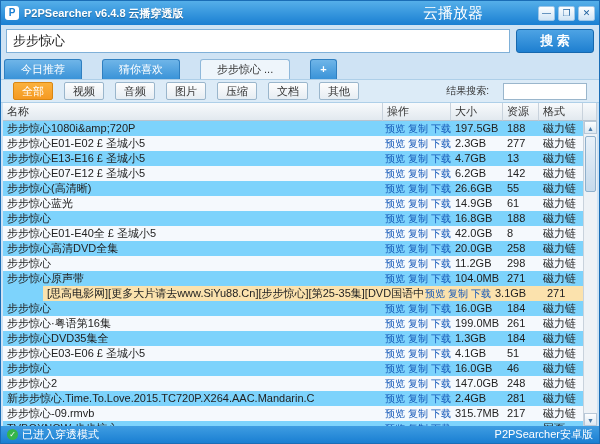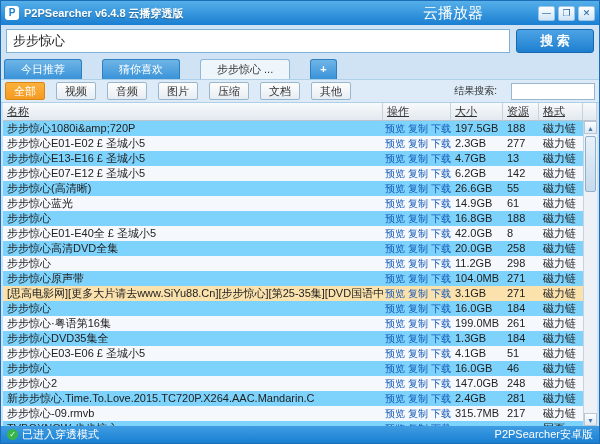--- a/index.html
+++ b/index.html
@@ -39,45 +39,45 @@
   .tabrow { height:22px; display:flex; align-items:flex-end; padding-left:3px; gap:20px; }
   .tab {
     height:20px; line-height:19px; padding:0 16px; font-size:11px; color:#fff;
     background:linear-gradient(#6fb5e8,#3a93d8); border:1px solid #2f7fc0; border-bottom:none;
     border-radius:3px 3px 0 0;
   }
   .tab.active { background:#eef5fb; color:#333; border-color:#8fb8da; }
   .tab.plus { padding:0 9px; font-weight:bold; }
   
   .filterrow {
-    height:24px; display:flex; align-items:center; padding:0 4px; gap:11px;
+    height:24px; display:flex; align-items:center; padding:0 12px; gap:11px;
     background:#dcebf7; border-top:1px solid #aecfe8; border-bottom:1px solid #aecfe8;
   }
   .fbtn {
     height:18px; line-height:16px; padding:0 8px; font-size:11px; color:#333; font-family:inherit;
     background:linear-gradient(#fdfdfd,#e6edf3); border:1px solid #9ab6cc; border-radius:2px;
   }
   .fbtn.active { background:linear-gradient(#fbb13c,#f59a23); color:#fff; border-color:#d98712; }
   .fspacer { flex:1; }
   .flabel { font-size:10px; color:#333; margin-right:3px; }
   .finput { width:84px; height:17px; border:1px solid #9ab6cc; background:#fff; font-family:inherit; }
   
   .tablearea { position:absolute; left:2px; right:2px; top:102px; bottom:17px; background:#fff; }
   .thead { display:grid; grid-template-columns:380px 68px 52px 36px 44px 14px; height:18px; }
   .th {
     background:linear-gradient(#f8fafc,#e2e9ef); border-right:1px solid #c8d2dc; border-bottom:1px solid #b8c4d0;
-    font-size:11px; line-height:17px; color:#333; padding-left:4px; overflow:hidden; white-space:nowrap;text-decoration:underline;
+    font-size:11px; line-height:17px; color:#333; padding-left:4px; overflow:hidden; white-space:nowrap;
   }
   .tbody { position:absolute; left:0; right:14px; top:18px; bottom:0; overflow:hidden; background:#7dd3fc; }
   .trow {
     display:grid; grid-template-columns:380px 68px 52px 36px 44px; height:15px;
     font-size:11px; line-height:15px; color:#222;
   }
   .trow:nth-child(even) { background:#f5f9fd; }
-  .trow.hl { background:#fbe2ad; }
+  .trow.hl { background:#fbe2ad;margin-left:40px; }
   .tc { overflow:hidden; white-space:nowrap; padding-left:4px; }
   .cact { padding-left:2px; }
   .alink { color:#1558b8; font-size:10px; margin-right:3px; cursor:pointer; }
   
   .scrollbar {
     position:absolute; right:0; top:18px; bottom:0; width:14px;
     background:#eef2f6; border-left:1px solid #c8d2dc;
   }
   .sbtn { height:13px; font-size:7px; text-align:center; line-height:13px; color:#4a7aa8;
     background:linear-gradient(#fdfeff,#dde8f1); border:1px solid #b8c8d8; }

